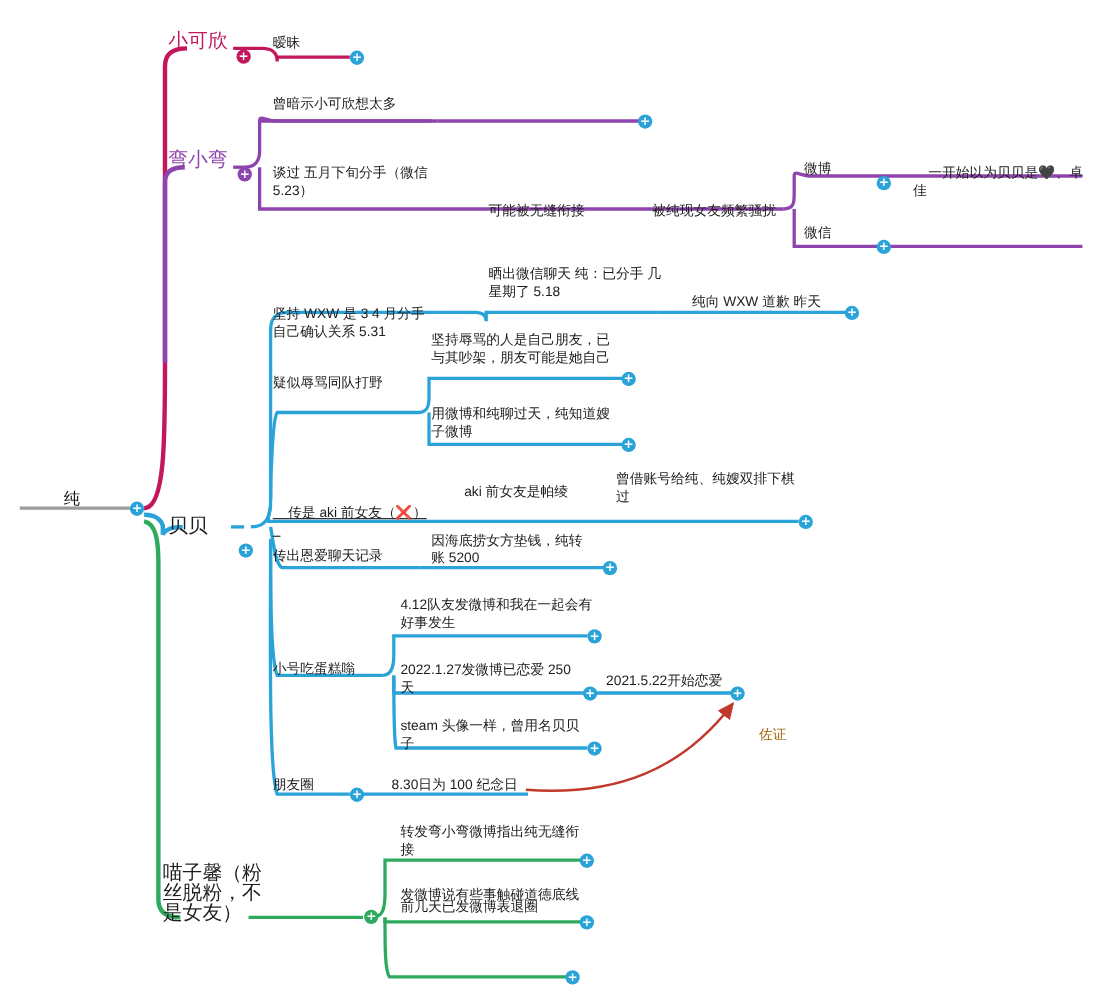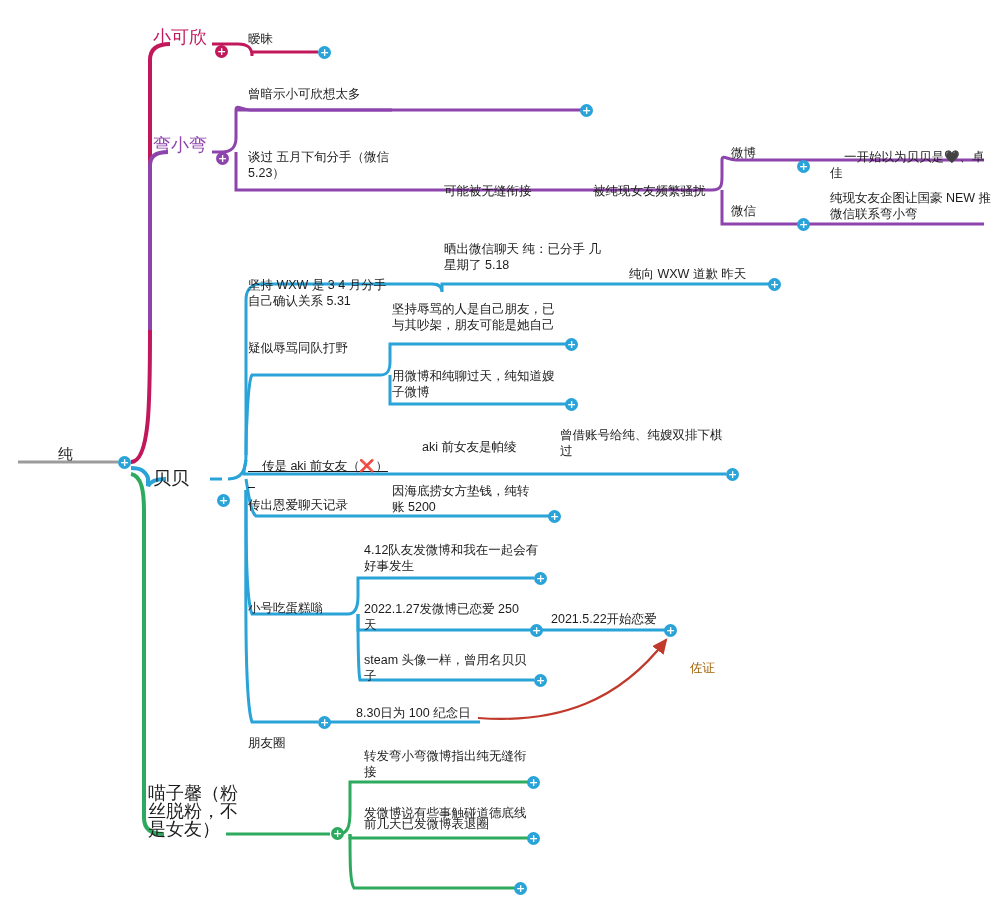--- a/index.html
+++ b/index.html
@@ -114,21 +114,20 @@
       <span>+</span>
     </div>
   <div class="node" style="left:830px;top:133px;width:160px;">
     <span>一开始以为贝贝是🖤、卓佳</span>
   </div>
 
   <div class="node" style="left:731px;top:203px;">微信</div>
   <div class="plus" style="left:797px;top:218px;background:#29a3d8;">
       <span>+</span>
     </div>
-  <div class="node" style="left:830px;top:190px;width:165px;">纯现女友企图让国豪 NEW 推微信联系弯小弯</div>
 
   <div class="node big" style="left:153px;top:469px;color:#1c1c1c;">贝贝</div>
   <div class="plus" style="left:217px;top:494px;background:#29a3d8;">
       <span>+</span>
     </div>
 
   <div class="node" style="left:248px;top:241px;width:152px;margin-top:36px;">坚持 WXW 是 3 4 月分手 自己确认关系 5.31</div>
   <div class="node" style="left:444px;top:241px;width:160px;">晒出微信聊天 纯：已分手 几星期了 5.18</div>
   <div class="node" style="left:629px;top:266px;">纯向 WXW 道歉 昨天</div>
   <div class="plus" style="left:768px;top:278px;background:#29a3d8;">
@@ -171,21 +170,21 @@
     </div>
   <div class="node" style="left:551px;top:611px;">2021.5.22开始恋爱</div>
   <div class="plus" style="left:664px;top:624px;background:#29a3d8;">
       <span>+</span>
     </div>
   <div class="node" style="left:364px;top:652px;width:168px;">steam 头像一样，曾用名贝贝子</div>
   <div class="plus" style="left:534px;top:674px;background:#29a3d8;">
       <span>+</span>
     </div>
 
-  <div class="node" style="left:248px;top:735px;">朋友圈</div>
+  <div class="node" style="left:248px;top:705px;">朋友圈</div>
   <div class="plus" style="left:318px;top:716px;background:#29a3d8;">
       <span>+</span>
     </div>
   <div class="node" style="left:356px;top:705px;">8.30日为 100 纪念日</div>
 
   <div class="annot" style="left:690px;top:660px;">佐证</div>
 
   <div class="node big" style="left:148px;top:784px;width:96px;color:#1c1c1c;">喵子馨（粉丝脱粉，不是女友）</div>
   <div class="plus" style="left:331px;top:827px;background:#2eaa5e;">
       <span>+</span>

